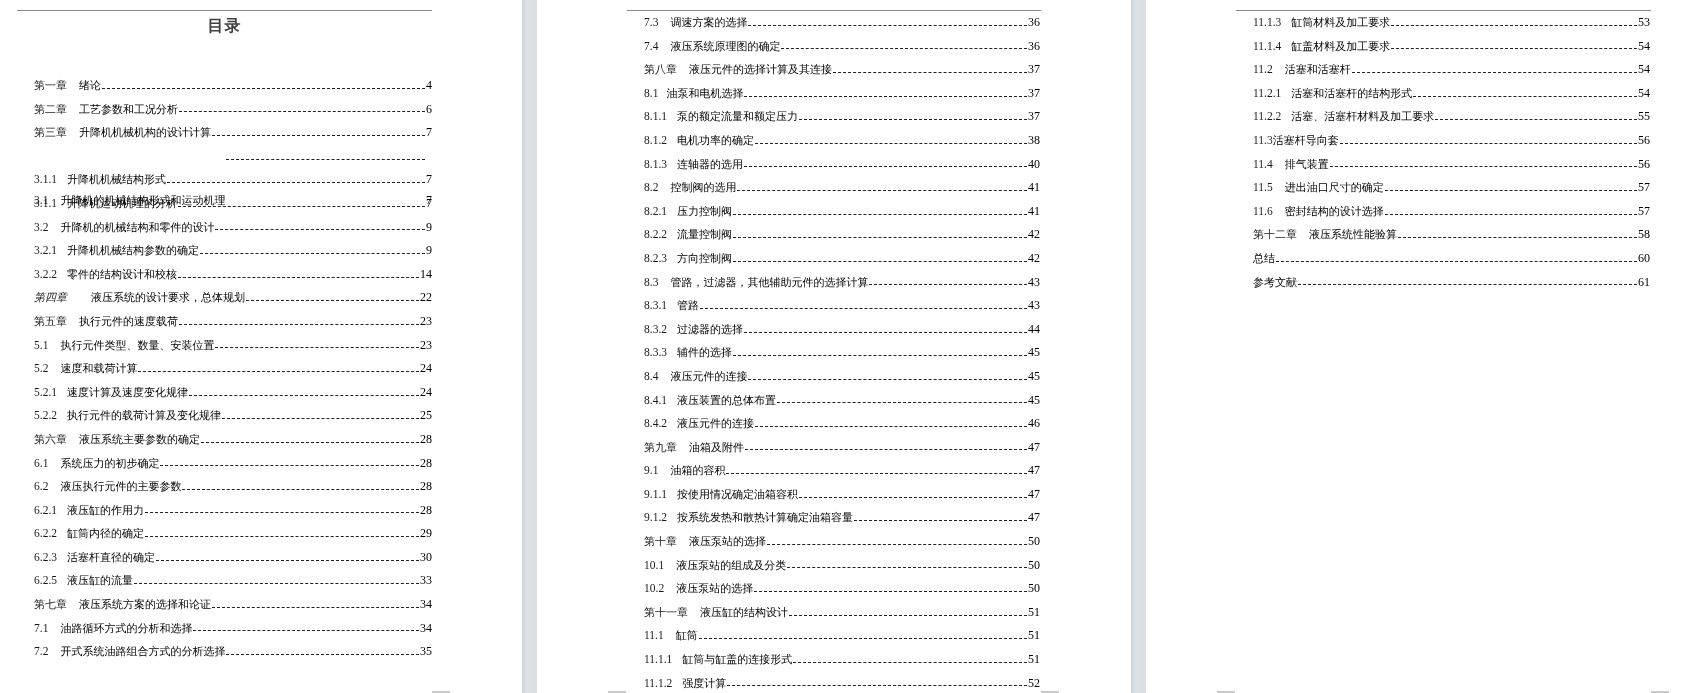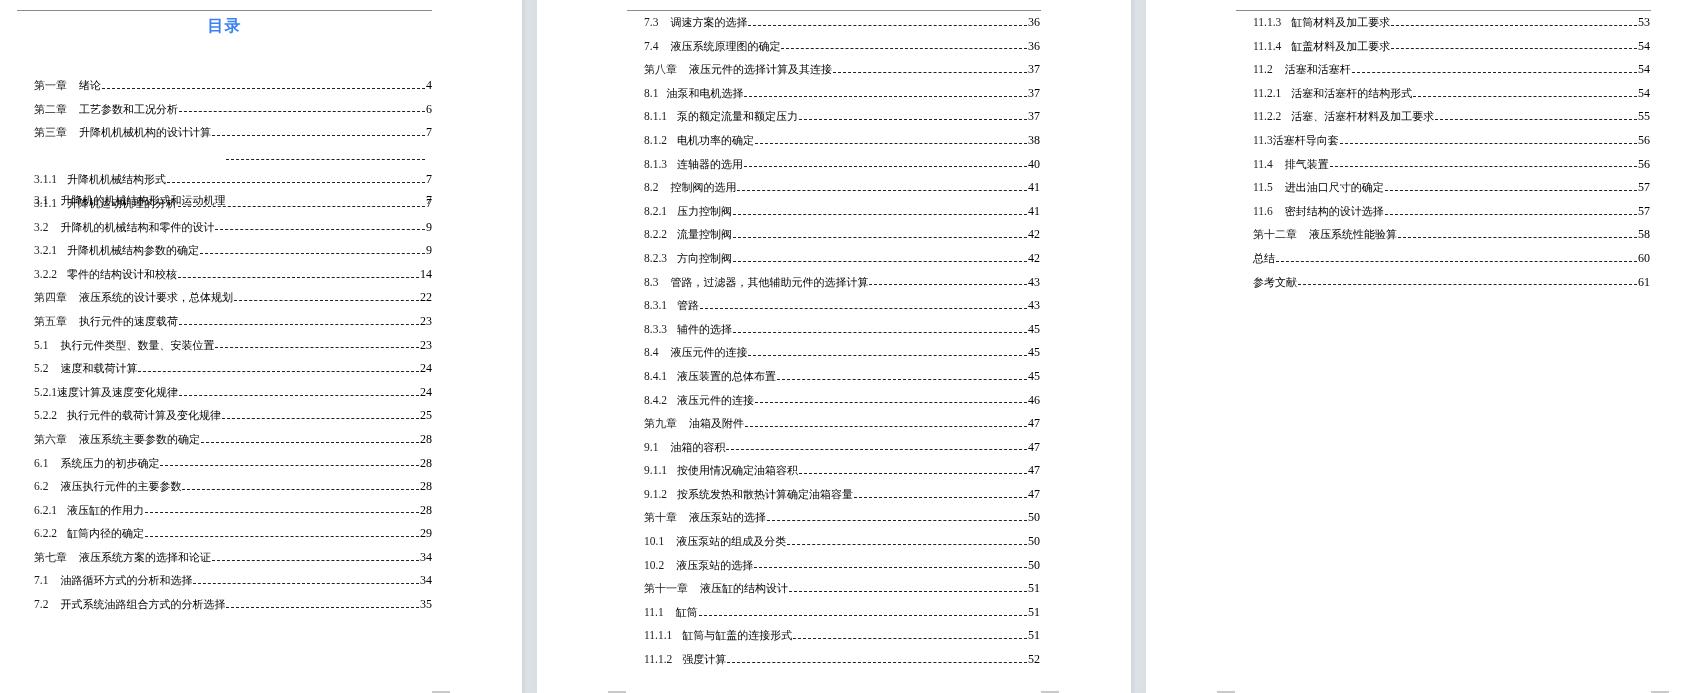--- a/index.html
+++ b/index.html
@@ -9,21 +9,21 @@
     font-family: "Liberation Serif", "DejaVu Serif", serif;
   }
   .page { position: absolute; top: 0; height: 693px; background: #ffffff; }
   .gap {
     position: absolute; top: 0; width: 15px; height: 693px;
     background: linear-gradient(to right, #cfd5db, #dde2e7 40%, #d9dee3);
   }
   .rule { position: absolute; top: 10px; height: 1px; background: #8a8a8a; }
   .title {
     position: absolute; top: 16px; font-size: 16px; font-weight: bold;
-    font-family: "DejaVu Sans", sans-serif; color: #3b82f6;
+    font-family: "DejaVu Sans", sans-serif; color: #404040;
     text-align: center; letter-spacing: 1px;
   }
   .toc { position: absolute; }
   .toc-row {
     display: flex; align-items: baseline; height: 23.6px; line-height: 23.6px;
     font-size: 11.5px; color: #000; white-space: nowrap;
   }
   .toc-num { font-family: "Liberation Serif", serif; color: #1a1a1a; }
   .toc-label { font-family: "DejaVu Sans", sans-serif; font-size: 11px; }
   .toc-leader {
@@ -88,21 +88,21 @@
         <span class="toc-leader"></span>
         <span class="toc-page">9</span>
       </div>
       <div class="toc-row">
         <span class="toc-num" style="margin-right: 10px; text-align: right;">3.2.2</span>
         <span class="toc-label">零件的结构设计和校核</span>
         <span class="toc-leader"></span>
         <span class="toc-page">14</span>
       </div>
       <div class="toc-row">
-        <span class="toc-num toc-label" style="margin-right: 12px;">第四章</span>
+        <span class="toc-num toc-label" style="margin-right: 24px; font-style: italic;">第四章</span>
         <span class="toc-label">液压系统的设计要求，总体规划</span>
         <span class="toc-leader"></span>
         <span class="toc-page">22</span>
       </div>
       <div class="toc-row">
         <span class="toc-num toc-label" style="margin-right: 12px;">第五章</span>
         <span class="toc-label">执行元件的速度载荷</span>
         <span class="toc-leader"></span>
         <span class="toc-page">23</span>
       </div>
@@ -112,21 +112,21 @@
         <span class="toc-leader"></span>
         <span class="toc-page">23</span>
       </div>
       <div class="toc-row">
         <span class="toc-num" style="margin-right: 12px;">5.2</span>
         <span class="toc-label">速度和载荷计算</span>
         <span class="toc-leader"></span>
         <span class="toc-page">24</span>
       </div>
       <div class="toc-row">
-        <span class="toc-num" style="">5.2.1</span>
+        <span class="toc-num" style="margin-right: 10px;">5.2.1</span>
         <span class="toc-label">速度计算及速度变化规律</span>
         <span class="toc-leader"></span>
         <span class="toc-page">24</span>
       </div>
       <div class="toc-row">
         <span class="toc-num" style="margin-right: 10px;">5.2.2</span>
         <span class="toc-label">执行元件的载荷计算及变化规律</span>
         <span class="toc-leader"></span>
         <span class="toc-page">25</span>
       </div>
@@ -152,20 +152,32 @@
         <span class="toc-num" style="margin-right: 10px;">6.2.1</span>
         <span class="toc-label">液压缸的作用力</span>
         <span class="toc-leader"></span>
         <span class="toc-page">28</span>
       </div>
       <div class="toc-row">
         <span class="toc-num" style="margin-right: 10px;">6.2.2</span>
         <span class="toc-label">缸筒内径的确定</span>
         <span class="toc-leader"></span>
         <span class="toc-page">29</span>
+      </div>
+      <div class="toc-row">
+        <span class="toc-num" style="margin-right: 10px;">6.2.3</span>
+        <span class="toc-label">活塞杆直径的确定</span>
+        <span class="toc-leader"></span>
+        <span class="toc-page">30</span>
+      </div>
+      <div class="toc-row">
+        <span class="toc-num" style="margin-right: 10px;">6.2.5</span>
+        <span class="toc-label">液压缸的流量</span>
+        <span class="toc-leader"></span>
+        <span class="toc-page">33</span>
       </div>
       <div class="toc-row">
         <span class="toc-num toc-label" style="margin-right: 12px;">第七章</span>
         <span class="toc-label">液压系统方案的选择和论证</span>
         <span class="toc-leader"></span>
         <span class="toc-page">34</span>
       </div>
       <div class="toc-row">
         <span class="toc-num" style="margin-right: 12px;">7.1</span>
         <span class="toc-label">油路循环方式的分析和选择</span>
@@ -259,20 +271,26 @@
         <span class="toc-leader"></span>
         <span class="toc-page">43</span>
       </div>
       <div class="toc-row">
         <span class="toc-num" style="margin-right: 10px;">8.3.1</span>
         <span class="toc-label">管路</span>
         <span class="toc-leader"></span>
         <span class="toc-page">43</span>
       </div>
       <div class="toc-row">
+        <span class="toc-num" style="margin-right: 10px;">8.3.2</span>
+        <span class="toc-label">过滤器的选择</span>
+        <span class="toc-leader"></span>
+        <span class="toc-page">44</span>
+      </div>
+      <div class="toc-row">
         <span class="toc-num" style="margin-right: 10px;">8.3.3</span>
         <span class="toc-label">辅件的选择</span>
         <span class="toc-leader"></span>
         <span class="toc-page">45</span>
       </div>
       <div class="toc-row">
         <span class="toc-num" style="margin-right: 12px;">8.4</span>
         <span class="toc-label">液压元件的连接</span>
         <span class="toc-leader"></span>
         <span class="toc-page">45</span>

